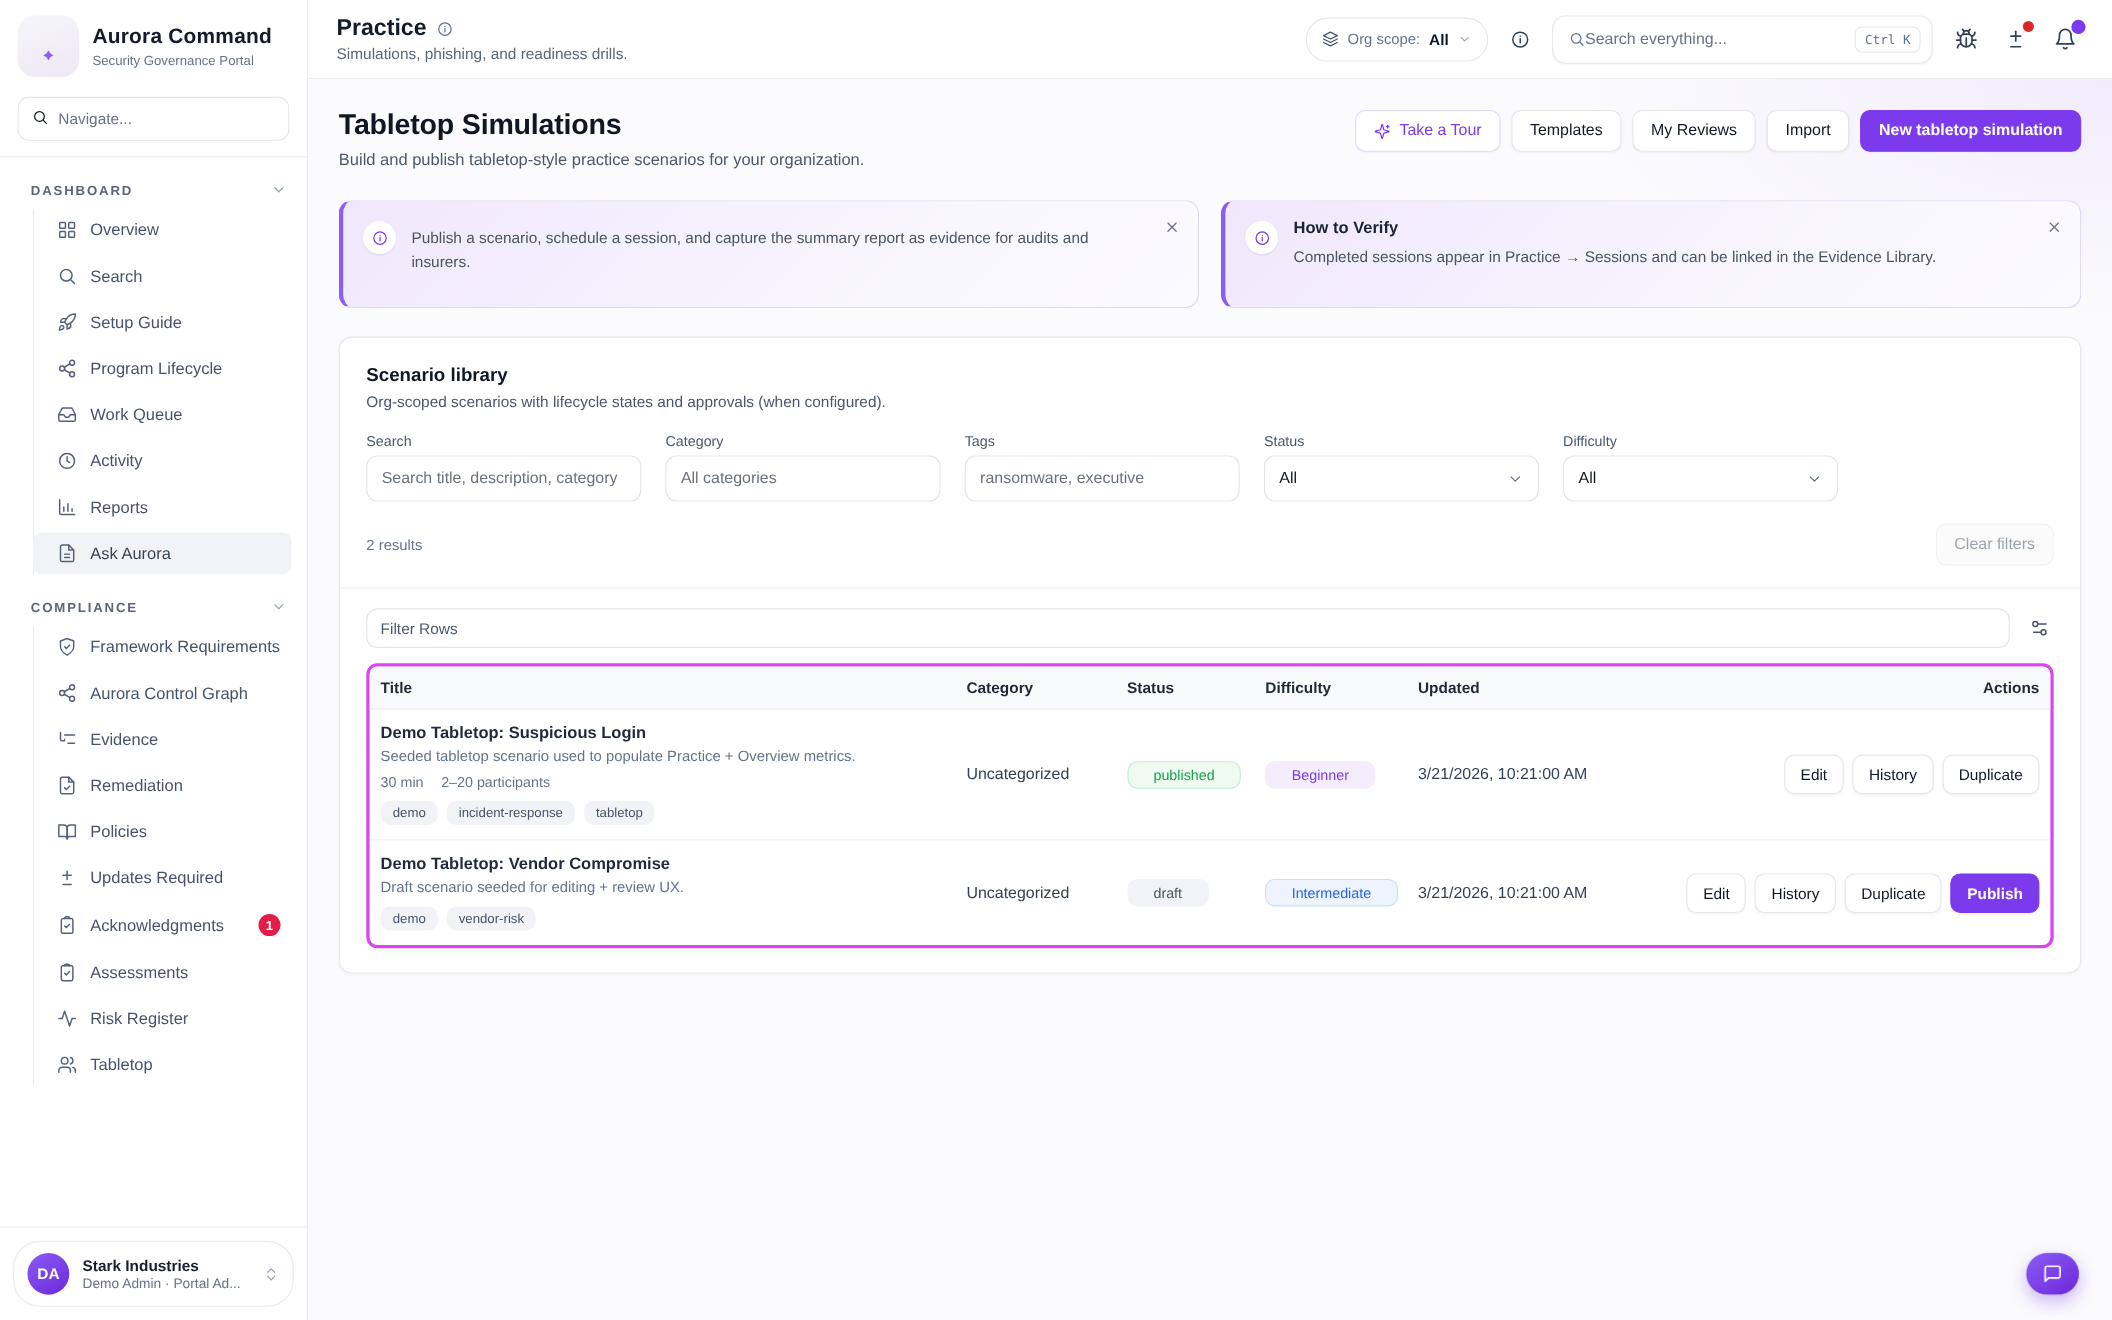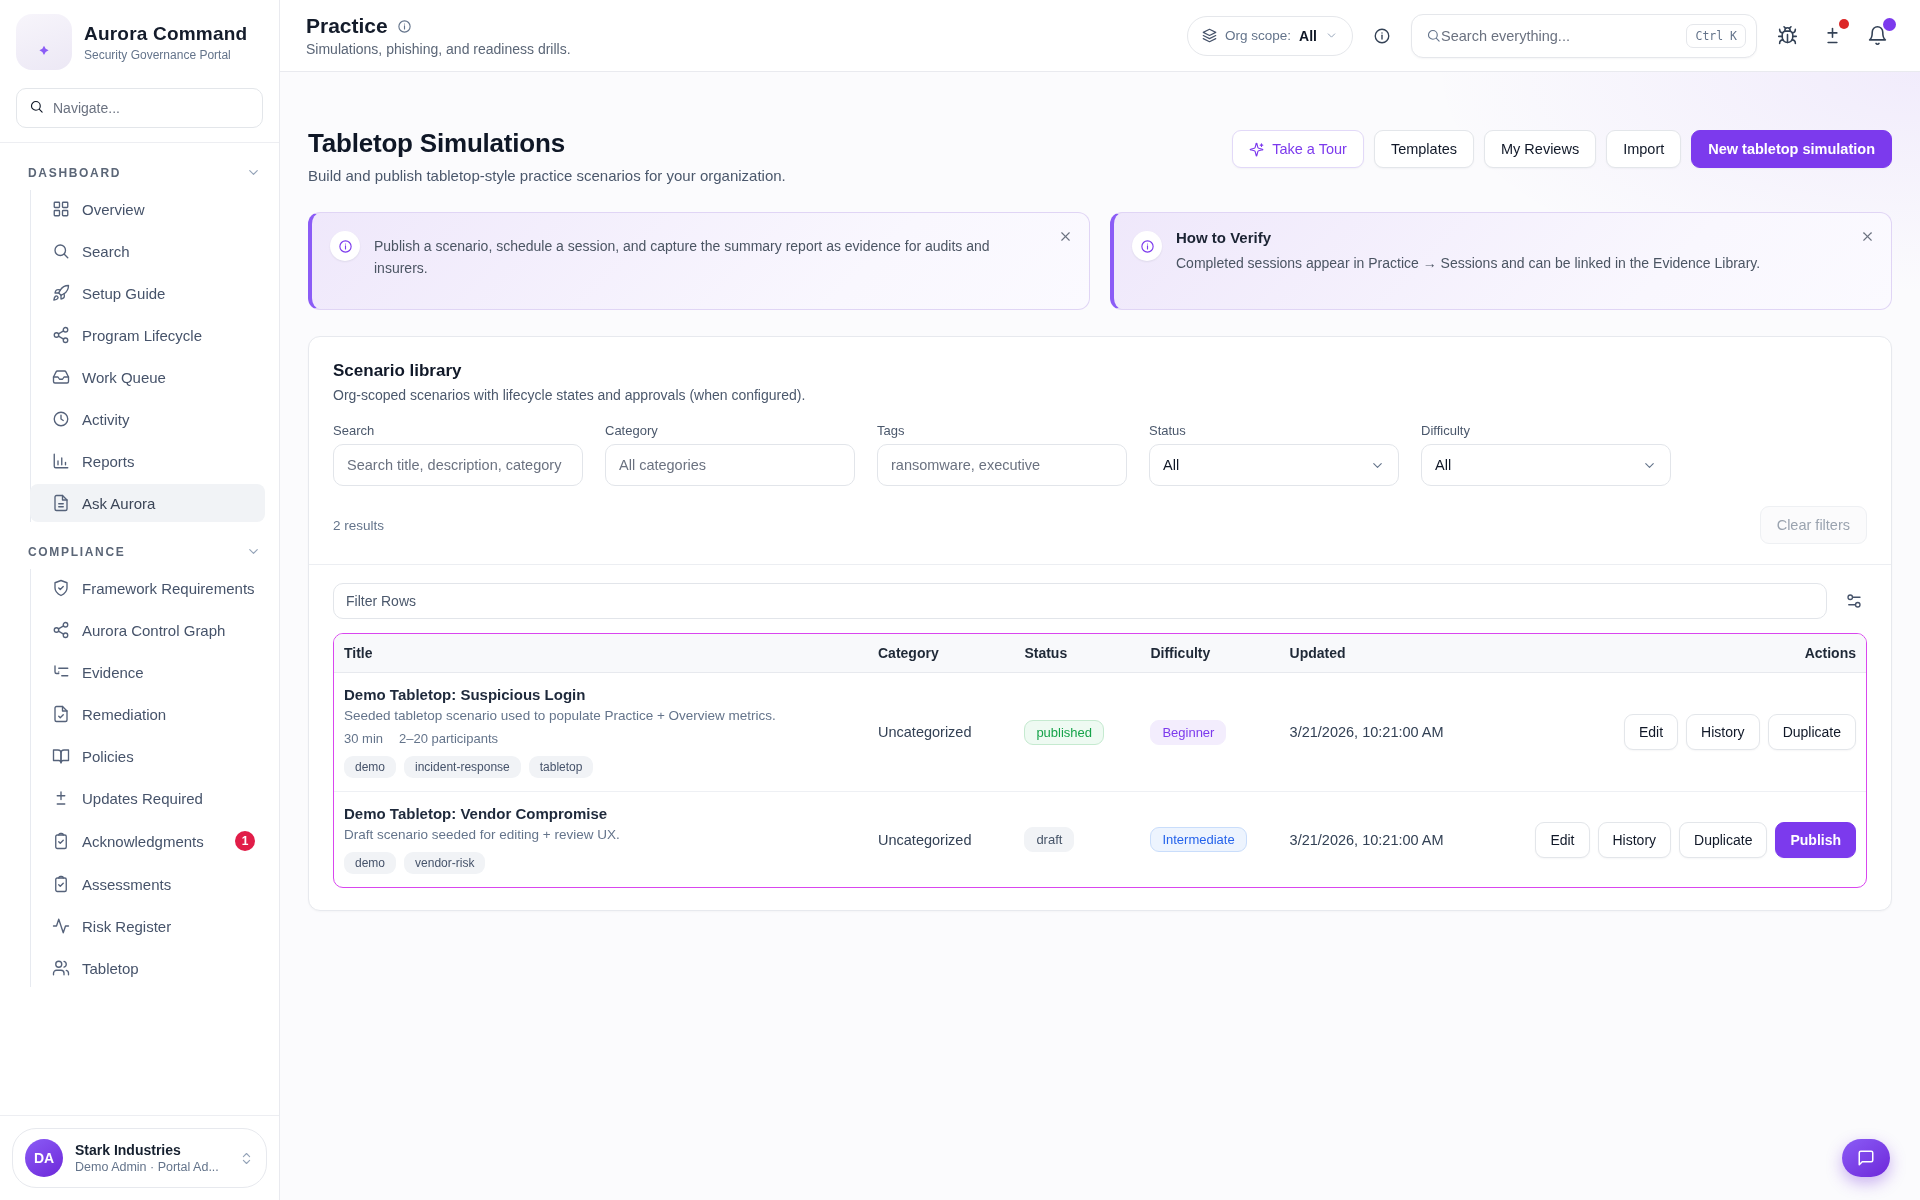--- a/index.html
+++ b/index.html
@@ -94,21 +94,21 @@
     border:1px solid #e5e7eb; border-radius:7px; padding:4px 8px; background:#fff; white-space:nowrap;
   }
   .dot { position:absolute; border-radius:999px; }
   .dot-red { width:10px; height:10px; background:#dc2626; top:-2px; right:-2px; }
   .dot-purple { width:13px; height:13px; background:#7c3aed; top:-3px; right:-4px; }
 
   .content {
     flex:1; padding:26px 28px; overflow:hidden;
     background:radial-gradient(700px 320px at 100% 0%, rgba(124,58,237,.08), transparent 70%), #fbfbfd;
   }
-  .page-header { display:flex; justify-content:space-between; align-items:flex-start;margin-top:30px; }
+  .page-header { display:flex; justify-content:space-between; align-items:flex-start; }
   .page-title { font-size:26px; font-weight:700; color:#0f1726; letter-spacing:-.2px; }
   .page-sub { font-size:15px; color:#4b586c; margin-top:8px; }
   .page-actions { display:flex; gap:10px; margin-top:2px; }
   .btn {
     display:inline-flex; align-items:center; gap:8px; height:38px; padding:0 16px;
     border:1px solid #e3e6ea; border-radius:9px; background:#fff; color:#101828;
     font-size:14.5px; font-family:inherit; cursor:pointer; box-shadow:0 1px 2px rgba(16,24,40,.04);
     white-space:nowrap;
   }
   .btn-tour { color:#7c3aed; border-color:#e2d9f8; }
@@ -150,36 +150,36 @@
   .results-row { display:flex; align-items:center; justify-content:space-between; margin-top:20px; }
   .results-count { font-size:13.5px; color:#64748b; }
   .card-divider { height:1px; background:#eceef2; margin:20px -24px 0; }
 
   .table-toolbar { display:flex; align-items:center; gap:14px; margin-top:18px; }
   .filter-rows {
     flex:1; height:36px; border:1px solid #e2e5ea; border-radius:10px; padding:0 12px;
     font-size:14px; font-family:inherit; color:#0f1726; outline:none;
   }
   .filter-rows::placeholder { color:#4b586c; }
-  .table-frame { margin-top:14px; border:1px solid #d946ef; border-radius:10px; overflow:hidden; }
+  .table-frame { margin-top:14px; border:3px solid #d946ef; border-radius:10px; overflow:hidden; }
   .tgrid { display:grid; grid-template-columns:4.45fr 1.22fr 1.05fr 1.16fr 2.04fr 2.68fr; align-items:center; }
   .thead { background:#f8f9fb; border-bottom:1px solid #e7e9ee; padding:11px 10px; }
   .th { font-size:14px; font-weight:600; color:#1f2937; }
   .th.right { text-align:right; }
   .trow { padding:13px 10px; }
   .trow + .trow { border-top:1px solid #eef0f4; }
   .row-title { font-size:15px; font-weight:600; color:#1e293b; }
   .row-desc { font-size:13.5px; color:#64748b; margin-top:5px; }
   .row-meta { display:flex; gap:16px; font-size:13px; color:#64748b; margin-top:8px; }
   .tagrow { display:flex; gap:8px; margin-top:10px; }
   .tag {
     background:#f1f3f6; color:#46536a; font-size:12px; padding:4px 11px; border-radius:9px; white-space:nowrap;
   }
   .cell-cat { font-size:14.5px; color:#334155; }
-  .pill { display:inline-block; font-size:13px; padding:4px 11px; border-radius:9px; white-space:nowrap;text-align:right; }
+  .pill { display:inline-block; font-size:13px; padding:4px 23px; border-radius:9px; white-space:nowrap;text-align:right; }
   .pill-published { color:#16a34a; background:#eefaf2; border:1px solid #c5ead0; }
   .pill-draft { color:#475569; background:#f1f3f6; border:1px solid #f1f3f6; }
   .pill-beginner { color:#7c3aed; background:#f3edfd; border:1px solid #f3edfd; }
   .pill-intermediate { color:#2563eb; background:#edf4fe; border:1px solid #c9ddfb; }
   .cell-updated { font-size:14.5px; color:#334155; }
   .cell-actions { display:flex; justify-content:flex-end; gap:8px; }
   .btn-sm { height:36px; padding:0 14px; font-size:14px; border-radius:9px; }
 
   .chat-fab {
     position:fixed; right:30px; bottom:23px; width:48px; height:38px; border:none; cursor:pointer;

